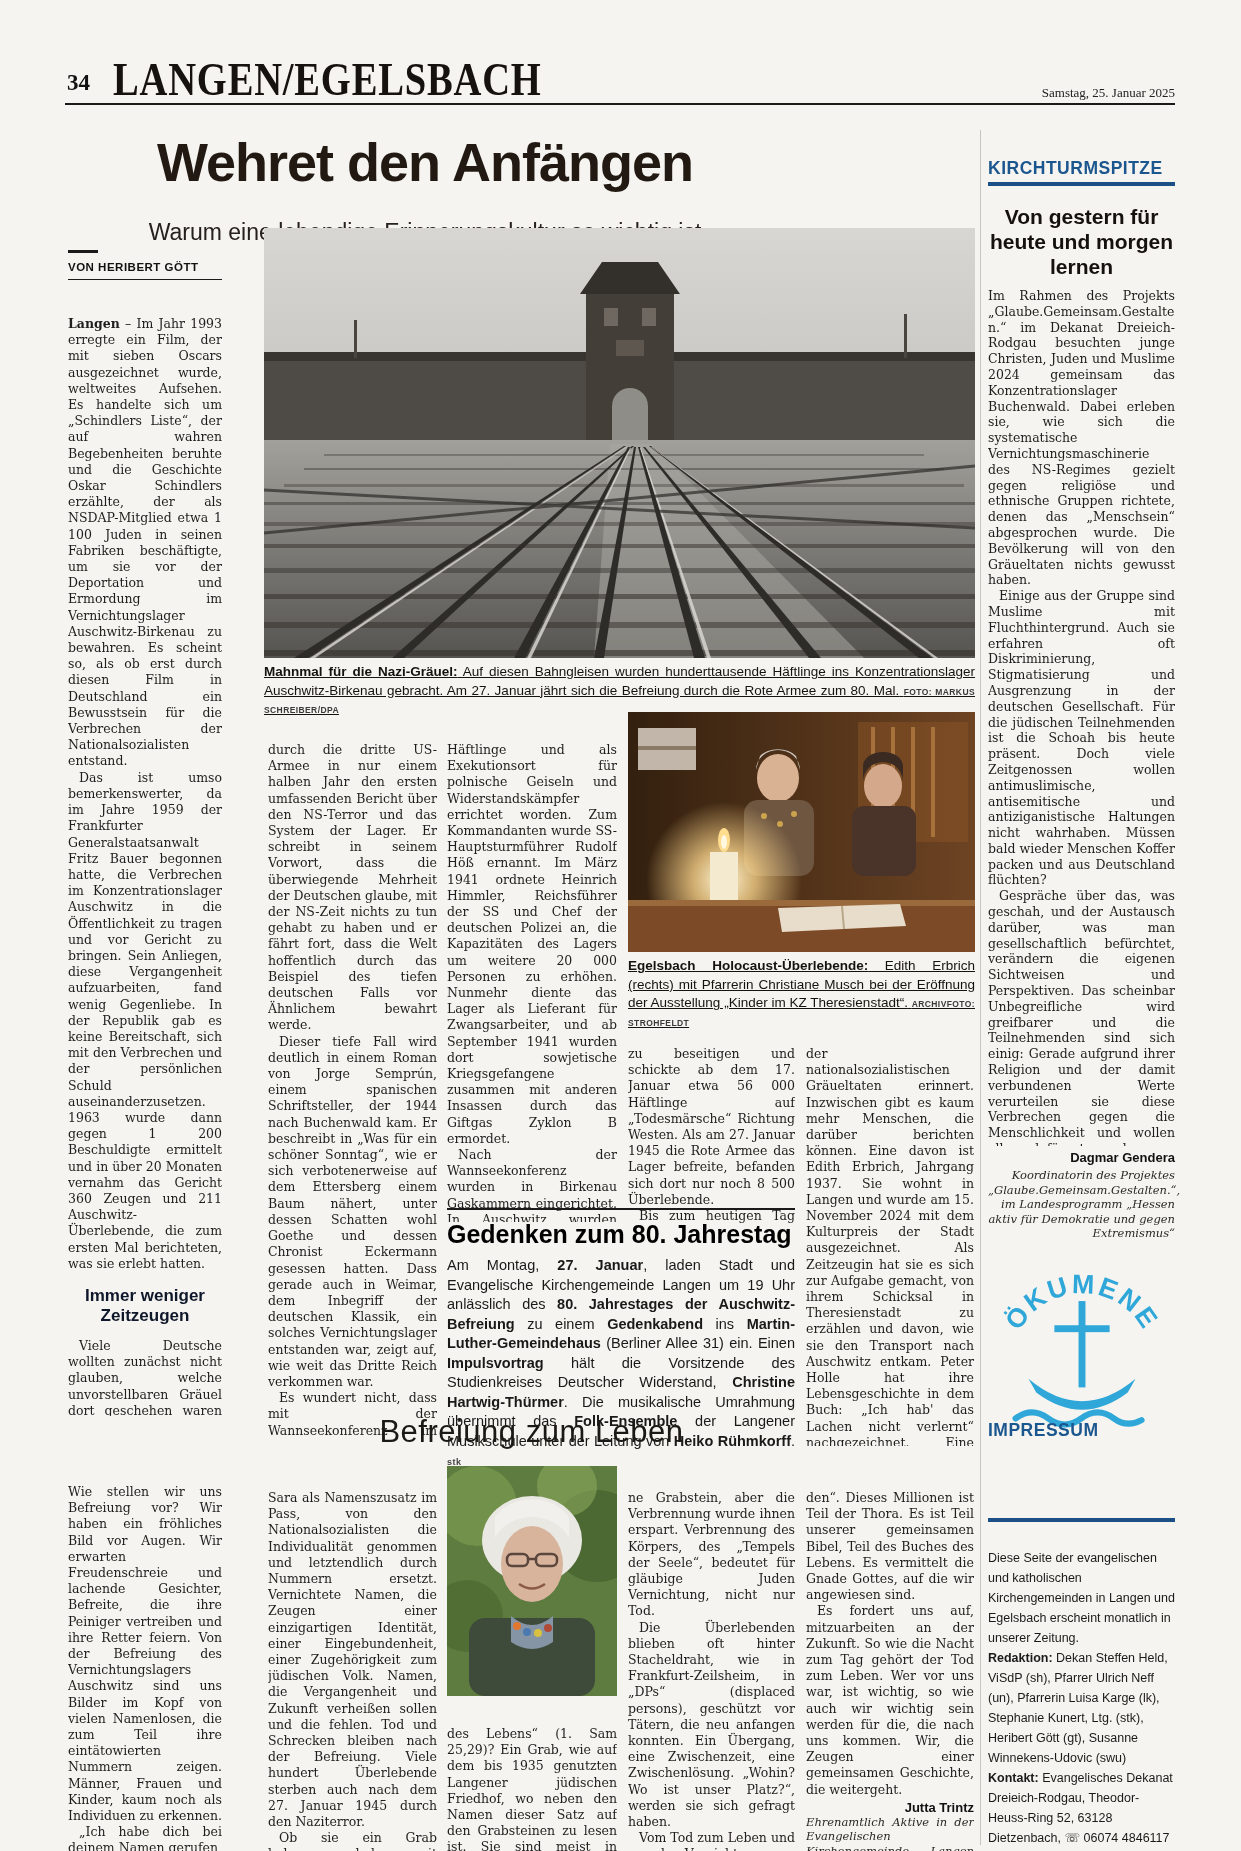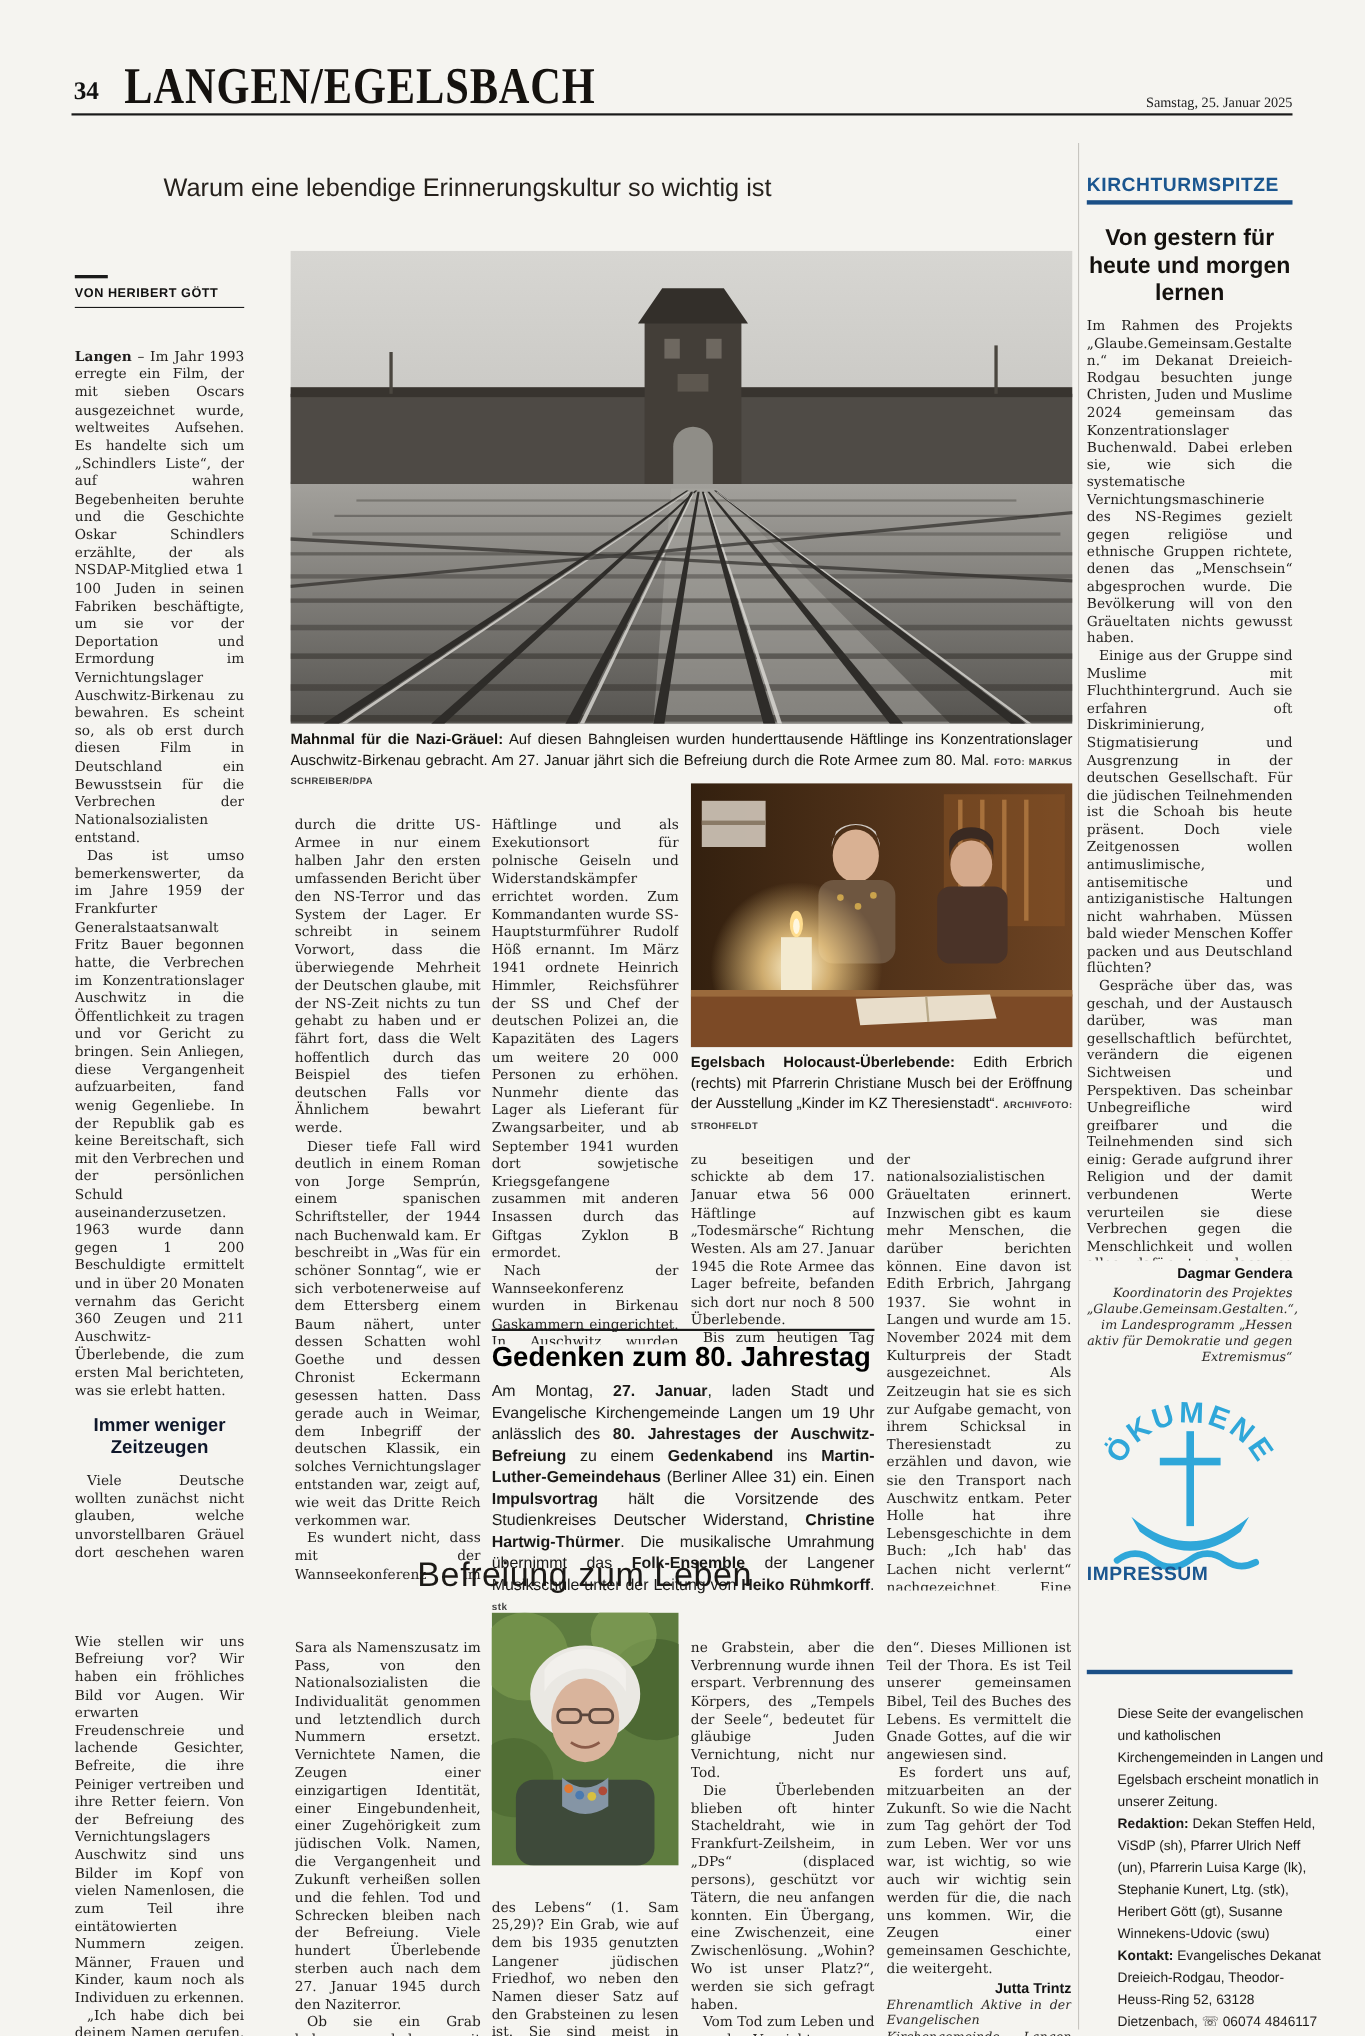--- a/index.html
+++ b/index.html
@@ -18,58 +18,59 @@
   .byline{font:bold 11.5px "Liberation Sans",sans-serif;letter-spacing:.5px;color:#111;}
   
   .body{font:12.5px/16.2px "DejaVu Serif",serif;text-align:justify;overflow:hidden;
         hyphens:auto;overflow-wrap:break-word;color:#201e1c;margin-top:24px;}
   .body p{margin:0;}
   .body p + p{text-indent:11px;}
   .indent-all p{text-indent:11px;}
   .body .b,.b{font-weight:bold;}
   .subhead{font:bold 17px/20px "Liberation Sans",sans-serif;text-align:center;margin:14px 0 12px;color:#0f172a;}
   
-  .caption{font:13.5px/18.5px "Liberation Sans",sans-serif;text-align:justify;color:#15130f;}
+  .caption{font:13.5px/18.5px "Liberation Sans",sans-serif;text-align:justify;color:#15130f;text-decoration:underline;}
   .caption .lead{font-weight:bold;}
   .credit{font:bold 8.5px "Liberation Sans",sans-serif;color:#3a3a3a;letter-spacing:.4px;}
   
   .box-title{font:bold 25px "Liberation Sans",sans-serif;color:#000000;}
   .box-body{font:14.5px/19.5px "Liberation Sans",sans-serif;text-align:justify;color:#1a1917;
             hyphens:auto;overflow-wrap:break-word;}
   .sig{font:bold 9px "Liberation Sans",sans-serif;color:#444;letter-spacing:.5px;}
   
   .kicker{font:bold 17.5px "Liberation Sans",sans-serif;letter-spacing:.5px;color:#1b568f;}
   .kicker-rule{background:#1b4f86;height:4px;}
   .sb-title{font:bold 21px/25px "Liberation Sans",sans-serif;text-align:center;color:#14110e;}
   .sb-body{font:12.5px/15.8px "DejaVu Serif",serif;text-align:justify;overflow:hidden;
            hyphens:auto;overflow-wrap:break-word;color:#201e1c;}
   .sb-body p{margin:0;}
   .sb-body p + p{text-indent:11px;}
   .author{font:bold 13px "Liberation Sans",sans-serif;text-align:right;color:#111;}
   .role{font:italic 11.5px/14.5px "DejaVu Serif",serif;text-align:right;color:#2a2825;}
   .role-left{font:italic 11.5px/14.5px "DejaVu Serif",serif;text-align:justify;color:#2a2825;}
   
-  .imp-body{font:12.5px/20px "Liberation Sans",sans-serif;color:#1c1a18;margin-left:28px;}
+  .imp-body{font:12.5px/20px "Liberation Sans",sans-serif;color:#1c1a18;}
   .imp-body p{margin:0;}
   
   .bottom-head{font:31px "Liberation Sans",sans-serif;color:#1b1916;text-align:center;letter-spacing:.5px;}
   .vline{background:#c7c5c0;width:1px;}
   svg{display:block;}
 </style>
 </head>
 <body>
 
 <div class="page">
 
   <div class="abs pageno" style="left:67px;top:70px;">34</div>
   <div class="abs section-title" style="left:113px;top:52px;">LANGEN/EGELSBACH</div>
   <div class="abs date" style="left:975px;top:85px;width:200px;">Samstag, 25. Januar 2025</div>
   <div class="abs rule" style="left:65px;top:103px;width:1110px;height:2px;"></div>
 
   <div class="abs" style="left:95px;top:131px;width:660px;">
+    <div class="main-head">Wehret den Anfängen</div>
     <div class="main-sub">Warum eine lebendige Erinnerungskultur so wichtig ist</div>
   </div>
 
   <div class="abs rule" style="left:68px;top:250px;width:30px;height:3px;"></div>
   <div class="abs byline" style="left:68px;top:261px;width:154px;">VON HERIBERT GÖTT</div>
   <div class="abs rule" style="left:68px;top:279px;width:154px;height:1px;"></div>
 
   <div class="abs body" style="left:68px;top:292px;width:154px;height:1100px;">
     <p><span class="b">Langen</span><span> – Im Jahr 1993 erregte ein Film, der mit sieben Oscars ausgezeichnet wurde, weltweites Aufsehen. Es handelte sich um „Schindlers Liste“, der auf wahren Begebenheiten beruhte und die Geschichte Oskar Schindlers erzählte, der als NSDAP-Mitglied etwa 1 100 Juden in seinen Fabriken beschäftigte, um sie vor der Deportation und Ermordung im Vernichtungslager Auschwitz-Birkenau zu bewahren. Es scheint so, als ob erst durch diesen Film in Deutschland ein Bewusstsein für die Verbrechen der Nationalsozialisten entstand.</span></p>
     <div class="indent-all">

